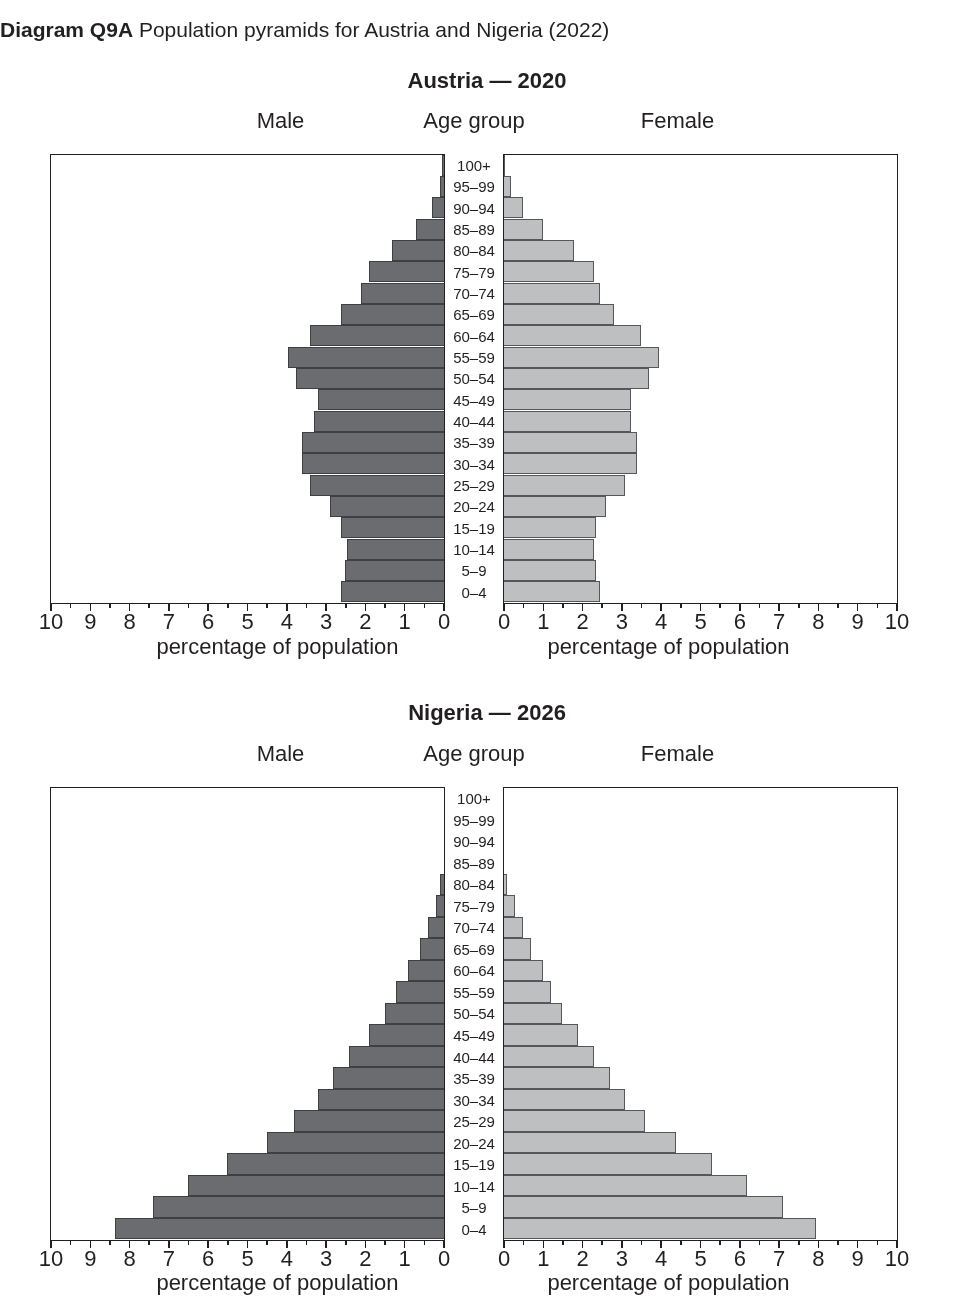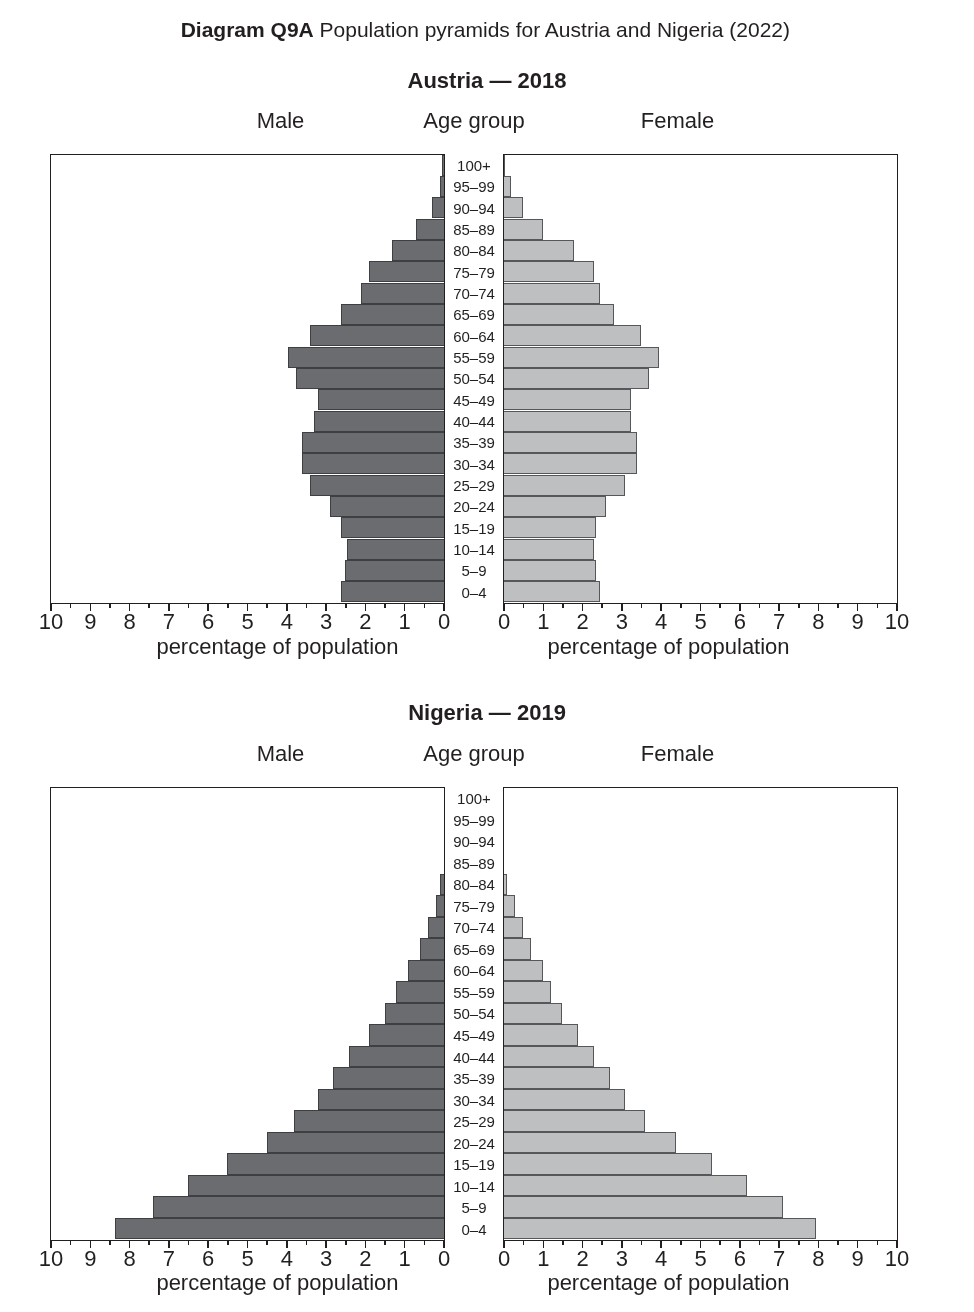--- a/index.html
+++ b/index.html
@@ -2,21 +2,21 @@
 <html><head>
 <meta charset="utf-8">
 <style>
   html,body{margin:0;padding:0;}
   body{
     width:974px;height:1312px;position:relative;background:#ffffff;
     font-family:"Liberation Sans",sans-serif;color:#231f20;
     -webkit-font-smoothing:antialiased;overflow:hidden;
   }
   .abs{position:absolute;}
-  .main-title{top:16px;left:0;width:790px;text-align:right;font-size:21px;line-height:28px;}
+  .main-title{top:16px;left:0;width:790px;text-align:left;font-size:21px;line-height:28px;}
   .main-title b{font-weight:bold;}
   .chart-title{left:0;width:974px;text-align:center;font-size:22px;font-weight:bold;}
   .hdr{font-size:22px;white-space:nowrap;text-align:center;}
   .plotrow{left:0;width:974px;}
   .plot{box-sizing:content-box;border:1.5px solid #231f20;background:#fff;position:absolute;overflow:visible;}
   .age-col{position:absolute;left:444px;width:60px;top:0;}
   .age-label{position:absolute;left:0;width:60px;text-align:center;font-size:15px;display:flex;align-items:center;justify-content:center;}
   .bar{position:absolute;box-sizing:border-box;}
   .bar.male{right:0;border:1.6px solid #3e3f41;border-right:none;}
   .bar.female{left:0;border:1.6px solid #56575a;border-left:none;}
@@ -26,21 +26,21 @@
   .xlabel{position:absolute;font-size:22px;text-align:center;width:393px;white-space:nowrap;}
 </style>
 </head>
 <body>
 
 <div class="abs main-title">
   <b>Diagram Q9A</b>
   <span>Population pyramids for Austria and Nigeria (2022)</span>
 </div>
 
-<div class="abs chart-title" style="top:68px">Austria — 2018</div>
+<div class="abs chart-title" style="top:68px">Austria — 2020</div>
 <div class="pyramid">
   <span class="abs hdr" style="top:108px;left:84px;width:393px">Male</span>
   <span class="abs hdr" style="top:108px;left:374px;width:200px">Age group</span>
   <span class="abs hdr" style="top:108px;left:481px;width:393px">Female</span>
 
   <div class="abs plotrow" style="top:155px;height:448px">
     <div class="plot plot-male" style="left:49.5px;top:-1.5px;width:393px;height:448px">
         <div class="bar male" style="top: 0px; height: 21.3333px; width: 1.965px; background: rgb(107, 108, 111);"></div>
         <div class="bar male" style="top: 21.3333px; height: 21.3333px; width: 3.93px; background: rgb(107, 108, 111);"></div>
         <div class="bar male" style="top: 42.6667px; height: 21.3333px; width: 11.79px; background: rgb(107, 108, 111);"></div>
@@ -177,21 +177,21 @@
       <div class="tick" style="height: 4px; left: 254.65px;"></div>
       <div class="tick" style="height: 4px; left: 293.95px;"></div>
       <div class="tick" style="height: 4px; left: 333.25px;"></div>
       <div class="tick" style="height: 4px; left: 372.55px;"></div>
     </div>
 
   <span class="xlabel" style="top:634px;left:81px">percentage of population</span>
   <span class="xlabel" style="top:634px;left:472px">percentage of population</span>
 </div>
 
-<div class="abs chart-title" style="top:700px">Nigeria — 2019</div>
+<div class="abs chart-title" style="top:700px">Nigeria — 2026</div>
 <div class="pyramid">
   <span class="abs hdr" style="top:741px;left:84px;width:393px">Male</span>
   <span class="abs hdr" style="top:741px;left:374px;width:200px">Age group</span>
   <span class="abs hdr" style="top:741px;left:481px;width:393px">Female</span>
 
   <div class="abs plotrow" style="top:788px;height:452px">
     <div class="plot plot-male" style="left:49.5px;top:-1.5px;width:393px;height:452px">
         <div class="bar male" style="top: 86.0952px; height: 21.5238px; width: 3.93px; background: rgb(107, 108, 111);"></div>
         <div class="bar male" style="top: 107.619px; height: 21.5238px; width: 7.86px; background: rgb(107, 108, 111);"></div>
         <div class="bar male" style="top: 129.143px; height: 21.5238px; width: 15.72px; background: rgb(107, 108, 111);"></div>

